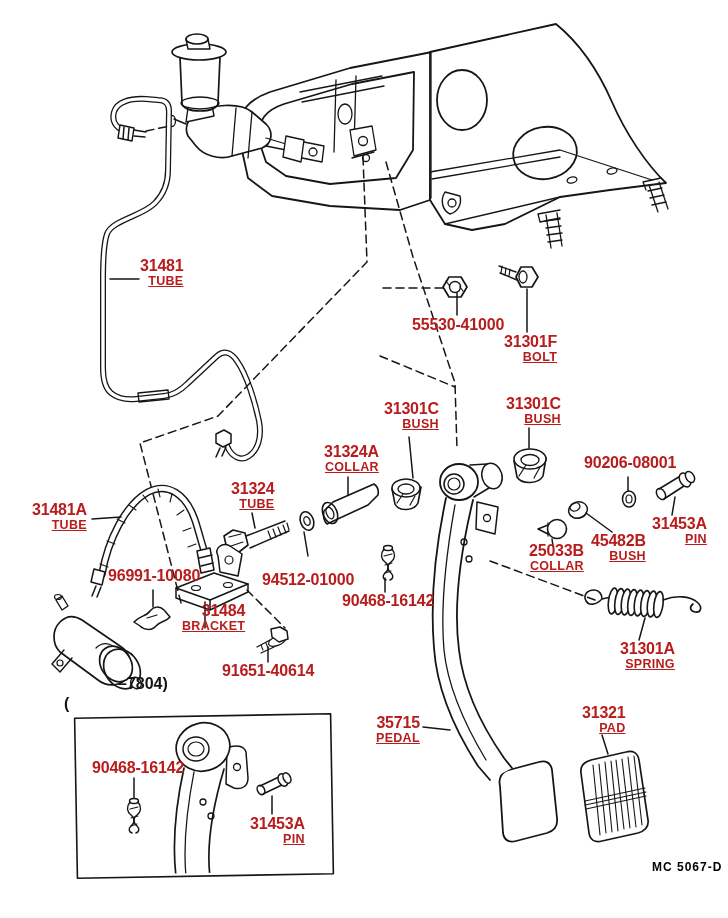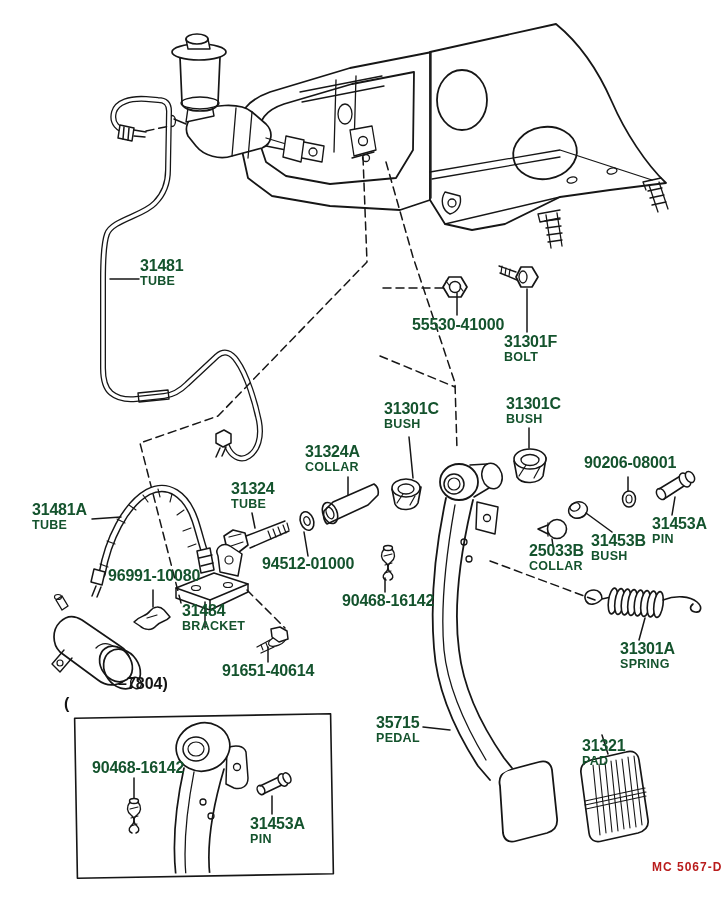--- a/index.html
+++ b/index.html
@@ -1,25 +1,25 @@
 <!DOCTYPE html>
 <html><head>
 <meta charset="utf-8">
 <style>
   html,body{margin:0;padding:0;background:#e8e8e8;}
   .canvas{
     position:relative;width:728px;height:918px;background:#ffffff;
     overflow:hidden;font-family:"Liberation Sans",sans-serif;
   }
   .art{position:absolute;left:0;top:0;}
-  .plabel{position:absolute;color:#14532d;white-space:nowrap;}
+  .plabel{position:absolute;color:#b91c1c;white-space:nowrap;text-align:right;}
   .pnum{display:block;font:700 16px/1.02 "Liberation Sans",sans-serif;letter-spacing:-0.2px;}
-  .pname{display:block;font:700 12.5px/1.15 "Liberation Sans",sans-serif;letter-spacing:0.3px;}
+  .pname{display:block;font:700 12.5px/1.15 "Liberation Sans",sans-serif;letter-spacing:0.3px;text-decoration:underline;}
   .inset-cap{position:absolute;color:#141414;font:700 16px/1 "Liberation Sans",sans-serif;}
-  .figcode{position:absolute;color:#b91c1c;font:600 12px/1 "Liberation Sans",sans-serif;letter-spacing:1px;}
+  .figcode{position:absolute;color:#000000;font:600 12px/1 "Liberation Sans",sans-serif;letter-spacing:1px;}
   svg *{vector-effect:non-scaling-stroke;}
 </style>
 </head>
 <body>
 
 <div class="canvas">
 
 <svg class="art" width="728" height="918" viewBox="0 0 728 918" stroke="#161616" fill="none" stroke-linecap="round" stroke-linejoin="round">
 
   <g stroke-width="1.8">
@@ -348,21 +348,21 @@
   <span class="pname">BOLT</span>
 </div>
 <div class="plabel" style="left:384px;top:401px">
   <span class="pnum">31301C</span>
   <span class="pname">BUSH</span>
 </div>
 <div class="plabel" style="left:506px;top:396px">
   <span class="pnum">31301C</span>
   <span class="pname">BUSH</span>
 </div>
-<div class="plabel" style="left:305px;top:444px">
+<div class="plabel" style="left:324px;top:444px">
   <span class="pnum">31324A</span>
   <span class="pname">COLLAR</span>
 </div>
 <div class="plabel" style="left:231px;top:481px">
   <span class="pnum">31324</span>
   <span class="pname">TUBE</span>
 </div>
 <div class="plabel" style="left:32px;top:502px">
   <span class="pnum">31481A</span>
   <span class="pname">TUBE</span>
@@ -370,50 +370,50 @@
 <div class="plabel" style="left:584px;top:455px">
   <span class="pnum">90206-08001</span>
 </div>
 <div class="plabel" style="left:652px;top:516px">
   <span class="pnum">31453A</span>
   <span class="pname">PIN</span>
 </div>
 <div class="plabel" style="left:108px;top:568px">
   <span class="pnum">96991-10080</span>
 </div>
-<div class="plabel" style="left:262px;top:556px">
+<div class="plabel" style="left:262px;top:572px">
   <span class="pnum">94512-01000</span>
 </div>
 <div class="plabel" style="left:529px;top:543px">
   <span class="pnum">25033B</span>
   <span class="pname">COLLAR</span>
 </div>
 <div class="plabel" style="left:591px;top:533px">
-  <span class="pnum">31453B</span>
+  <span class="pnum">45482B</span>
   <span class="pname">BUSH</span>
 </div>
 <div class="plabel" style="left:342px;top:593px">
   <span class="pnum">90468-16142</span>
 </div>
 <div class="plabel" style="left:182px;top:603px">
   <span class="pnum">31484</span>
   <span class="pname">BRACKET</span>
 </div>
 <div class="plabel" style="left:222px;top:663px">
   <span class="pnum">91651-40614</span>
 </div>
 <div class="plabel" style="left:620px;top:641px">
   <span class="pnum">31301A</span>
   <span class="pname">SPRING</span>
 </div>
 <div class="plabel" style="left:376px;top:715px">
   <span class="pnum">35715</span>
   <span class="pname">PEDAL</span>
 </div>
-<div class="plabel" style="left:582px;top:738px">
+<div class="plabel" style="left:582px;top:705px">
   <span class="pnum">31321</span>
   <span class="pname">PAD</span>
 </div>
 <div class="plabel" style="left:92px;top:760px">
   <span class="pnum">90468-16142</span>
 </div>
 <div class="plabel" style="left:250px;top:816px">
   <span class="pnum">31453A</span>
   <span class="pname">PIN</span>
 </div>

